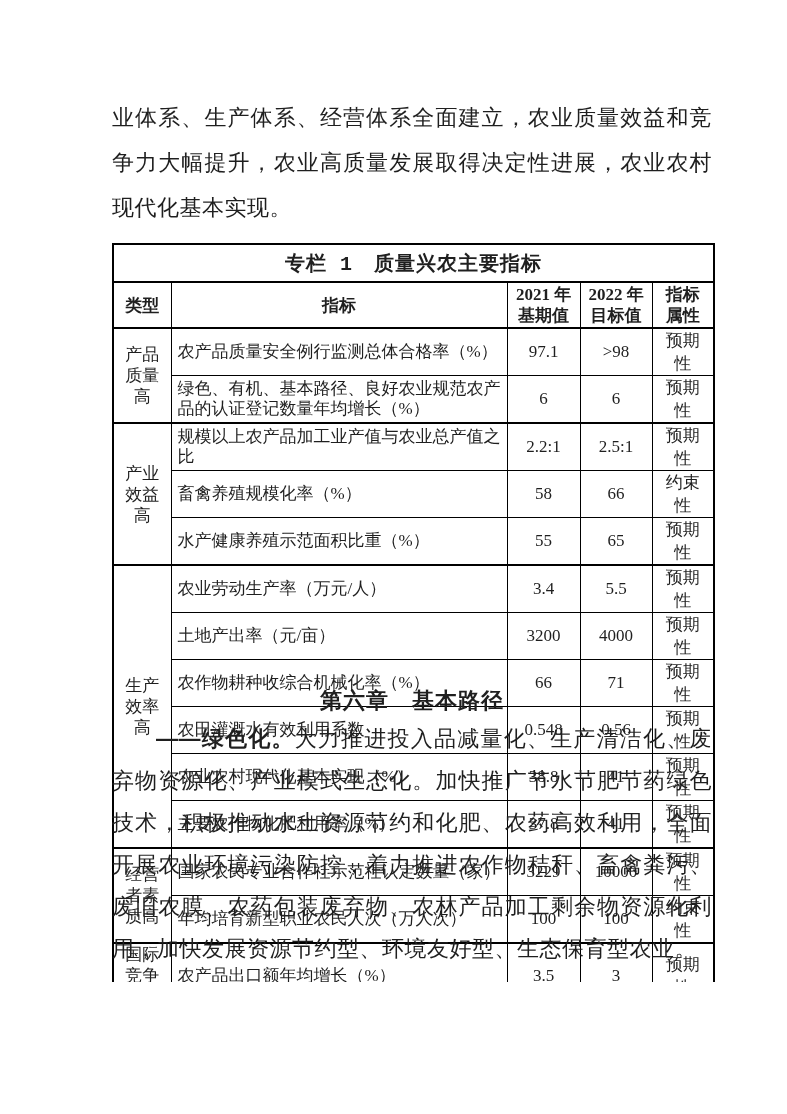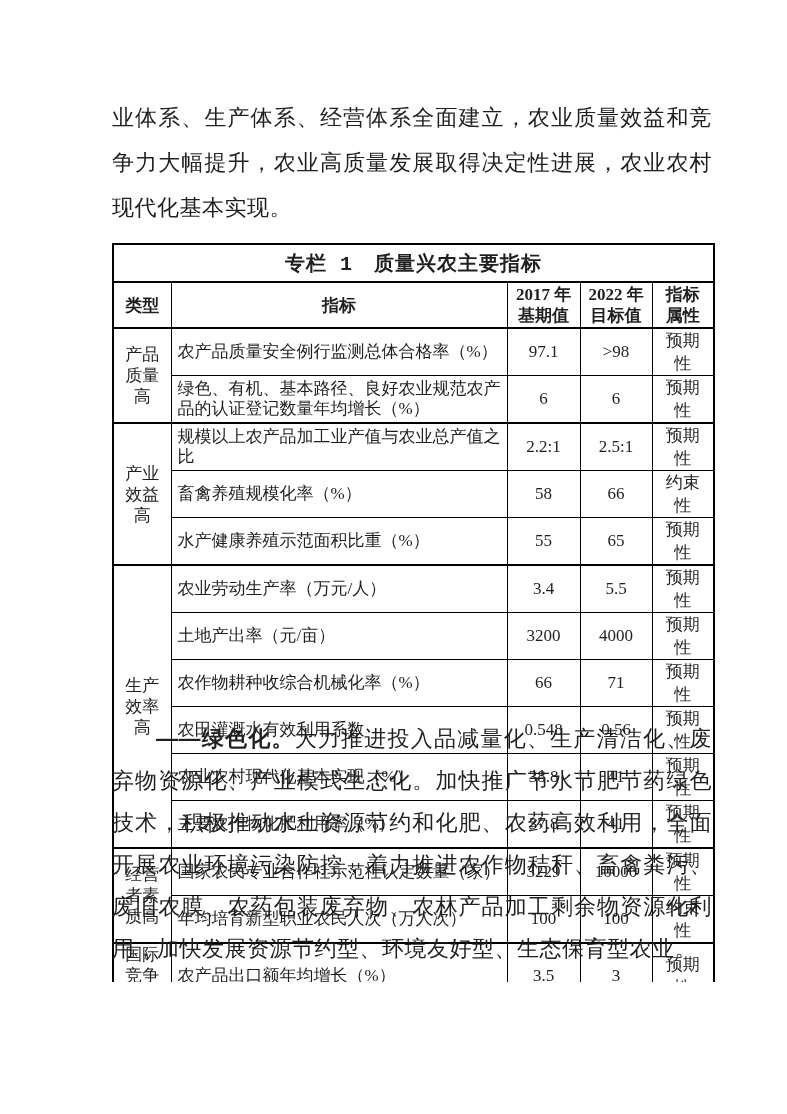--- a/index.html
+++ b/index.html
@@ -100,21 +100,21 @@
       <col style="width:72px">
       <col style="width:62px">
     </colgroup>
     <tbody>
       <tr class="title-row">
         <td colspan="5">专栏 1　质量兴农主要指标</td>
       </tr>
       <tr class="header-row">
         <td>类型</td>
         <td>指标</td>
-        <td class="pre">2017 年
+        <td class="pre">2021 年
 基期值</td>
         <td class="pre">2022 年
 目标值</td>
         <td class="pre">指标
 属性</td>
       </tr>
 
       <tr class="data gs">
         <td class="type" rowspan="2">产品质量高</td>
         <td class="ind">农产品质量安全例行监测总体合格率（%）</td>
@@ -204,20 +204,21 @@
       <tr class="data last gs">
         <td class="type">国际竞争力强</td>
         <td class="ind">农产品出口额年均增长（%）</td>
         <td class="val">3.5</td>
         <td class="val">3</td>
         <td class="val">预期性</td>
       </tr>
     </tbody>
   </table>
 
+  <h2 class="chapter-title">第六章　基本路径</h2>
 
   <div class="body-paragraphs">
     <p><span class="lead">——绿色化。</span><span>大力推进投入品减量化、生产清洁化、废弃物资源化、产业模式生态化。加快推广节水节肥节药绿色技术，积极推动水土资源节约和化肥、农药高效利用，全面开展农业环境污染防控，着力推进农作物秸秆、畜禽粪污、废旧农膜、农药包装废弃物、农林产品加工剩余物资源化利用，加快发展资源节约型、环境友好型、生态保育型农业。</span></p>
   </div>
 
   <div class="page-number">— 15 —</div>
 
 </div>
 
 </body></html>

